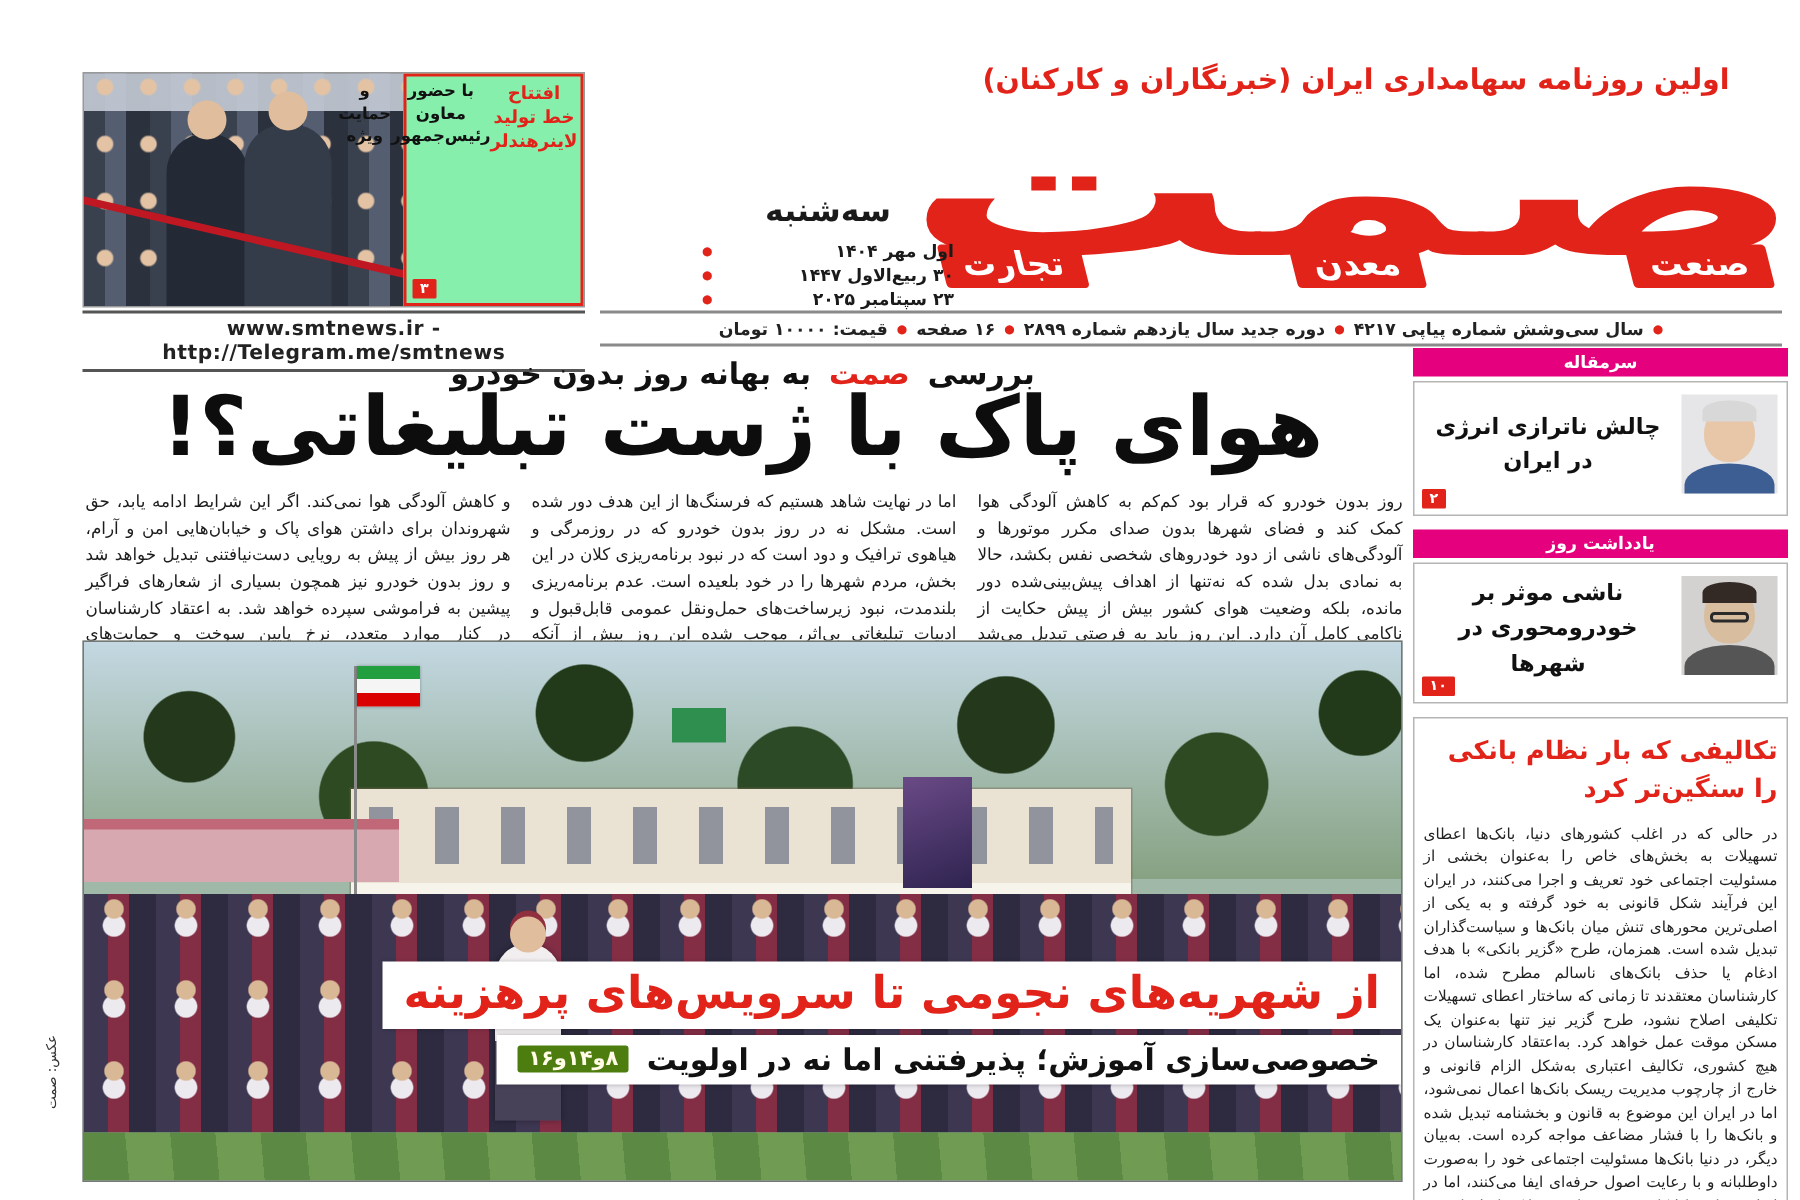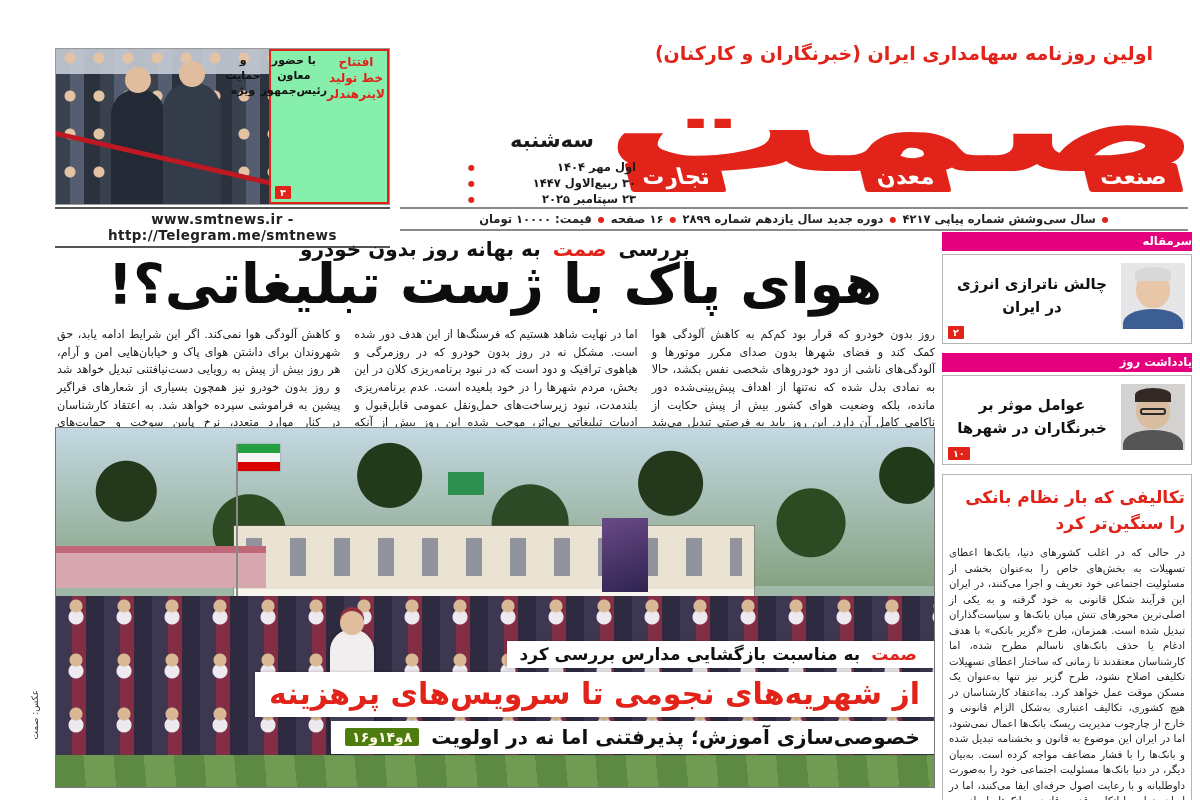--- a/index.html
+++ b/index.html
@@ -121,21 +121,21 @@
   .s1 { font-size:17px; font-weight:bold; padding:3px 12px 4px; color:#111; }
   .s2 { font-size:30px; font-weight:900; color:#e2231a; padding:4px 14px 6px; }
   .s3 { font-size:20px; font-weight:bold; color:#111; padding:4px 14px 5px;
         display:flex; align-items:center; gap:12px; }
 
   .credit { position:absolute; top:690px; left:30px; writing-mode:vertical-rl;
             transform:rotate(180deg); font-size:9px; color:#333; letter-spacing:1px; }
 
   
   .sidebar { position:absolute; top:232px; left:942px; width:250px; }
-  .sec-h { background:#e5007d; color:#fff; text-align:right; font-size:11.5px; font-weight:bold;
+  .sec-h { background:#e5007d; color:#fff; text-align:center; font-size:11.5px; font-weight:bold;
            padding:2px 0 3px; margin-bottom:3px; }
   .sec-box { border:1px solid #b5b5b5; margin-bottom:9px; position:relative;
              padding:8px 6px 14px; background:#fff; }
   .sec-row { display:flex; direction:rtl; gap:6px;justify-content:space-between; }
   .portrait { width:64px; height:66px; flex:none; position:relative; overflow:hidden; background:#e6e6e8; }
   .portrait .head { position:absolute; top:7px; left:50%; transform:translateX(-50%);
                     width:34px; height:38px; border-radius:50% 50% 46% 46%; background:#e7c7a8; }
   .portrait .hair { position:absolute; top:4px; left:50%; transform:translateX(-50%);
                     width:36px; height:14px; border-radius:50% 50% 0 0; }
   .hair-white { background:#d8d8d8; }
@@ -241,24 +241,20 @@
     <div class="flag-iran"></div>
     <div class="banner-purple"></div>
     <div class="flag-green"></div>
     <div class="crowd"></div>
     <div class="fg-kid">
         <div class="head"></div>
       </div>
     <div class="grass"></div>
 
     <div class="strips">
-      <div class="strip s1">
-        <span class="mini-logo">صمت</span>
-        <span>به مناسبت بازگشایی مدارس بررسی کرد</span>
-      </div>
       <div class="strip s2">از شهریه‌های نجومی تا سرویس‌های پرهزینه</div>
       <div class="strip s3">
         <span>خصوصی‌سازی آموزش؛ پذیرفتنی اما نه در اولویت</span>
         <span class="badge-pink">۸و۱۴و۱۶</span>
       </div>
     </div>
   </div>
   <div class="credit">عکس: صمت</div>
 
   <div class="sidebar">
@@ -278,21 +274,21 @@
 
     <div class="sec-h">یادداشت روز</div>
     <div class="sec-box">
       <div class="sec-row">
         <div class="portrait p2">
           <div class="head" style="background:#d8bd9f;"></div>
             <div class="hair hair-dark"></div>
           <div class="glasses"></div>
             <div class="suit suit-gray"></div>
         </div>
-        <div class="sec-title">عوامل موثر بر خبرنگاران در شهرها</div>
+        <div class="sec-title">ناشی موثر بر خودرومحوری در شهرها</div>
       </div>
       <span class="badge-red sec-badge">۱۰</span>
     </div>
 
     <div class="sec-box">
       <div class="sec3-title">تکالیفی که بار نظام بانکی را سنگین‌تر کرد</div>
       <div class="sec3-body">در حالی که در اغلب کشورهای دنیا، بانک‌ها اعطای تسهیلات به بخش‌های خاص را به‌عنوان بخشی از مسئولیت اجتماعی خود تعریف و اجرا می‌کنند، در ایران این فرآیند شکل قانونی به خود گرفته و به یکی از اصلی‌ترین محورهای تنش میان بانک‌ها و سیاست‌گذاران تبدیل شده است. همزمان، طرح «گزیر بانکی» با هدف ادغام یا حذف بانک‌های ناسالم مطرح شده، اما کارشناسان معتقدند تا زمانی که ساختار اعطای تسهیلات تکلیفی اصلاح نشود، طرح گزیر نیز تنها به‌عنوان یک مسکن موقت عمل خواهد کرد. به‌اعتقاد کارشناسان در هیچ کشوری، تکالیف اعتباری به‌شکل الزام قانونی و خارج از چارچوب مدیریت ریسک بانک‌ها اعمال نمی‌شود، اما در ایران این موضوع به قانون و بخشنامه تبدیل شده و بانک‌ها را با فشار مضاعف مواجه کرده است. به‌بیان دیگر، در دنیا بانک‌ها مسئولیت اجتماعی خود را به‌صورت داوطلبانه و با رعایت اصول حرفه‌ای ایفا می‌کنند، اما در ایران، دولت با اتکا به قدرت قانونی، بانک‌ها را ملزم به تامین منابع می‌کند؛ منابعی که اغلب بدون ارزیابی دقیق از توان بازپرداخت وام‌گیرندگان تخصیص می‌یابد. اما در کنار دعوای تسهیلات تکلیفی، اکنون بحث «گزیر بانکی» نیز داغ شده است. براساس گزارش‌های منتشرشده، بانک مرکزی برنامه‌ای در دست دارد که براساس آن، بانک‌های مشکل‌دار یا با هم ادغام می‌شوند یا از چرخه نظام بانکی حذف خواهند شد. در ظاهر، این راهکار می‌تواند به ساماندهی ترازنامه‌های پرریسک کمک کند، اما کارشناسان هشدار می‌دهند که ریشه اصلی بحران همچنان پابرجاست.</div>
 
     </div>
 

